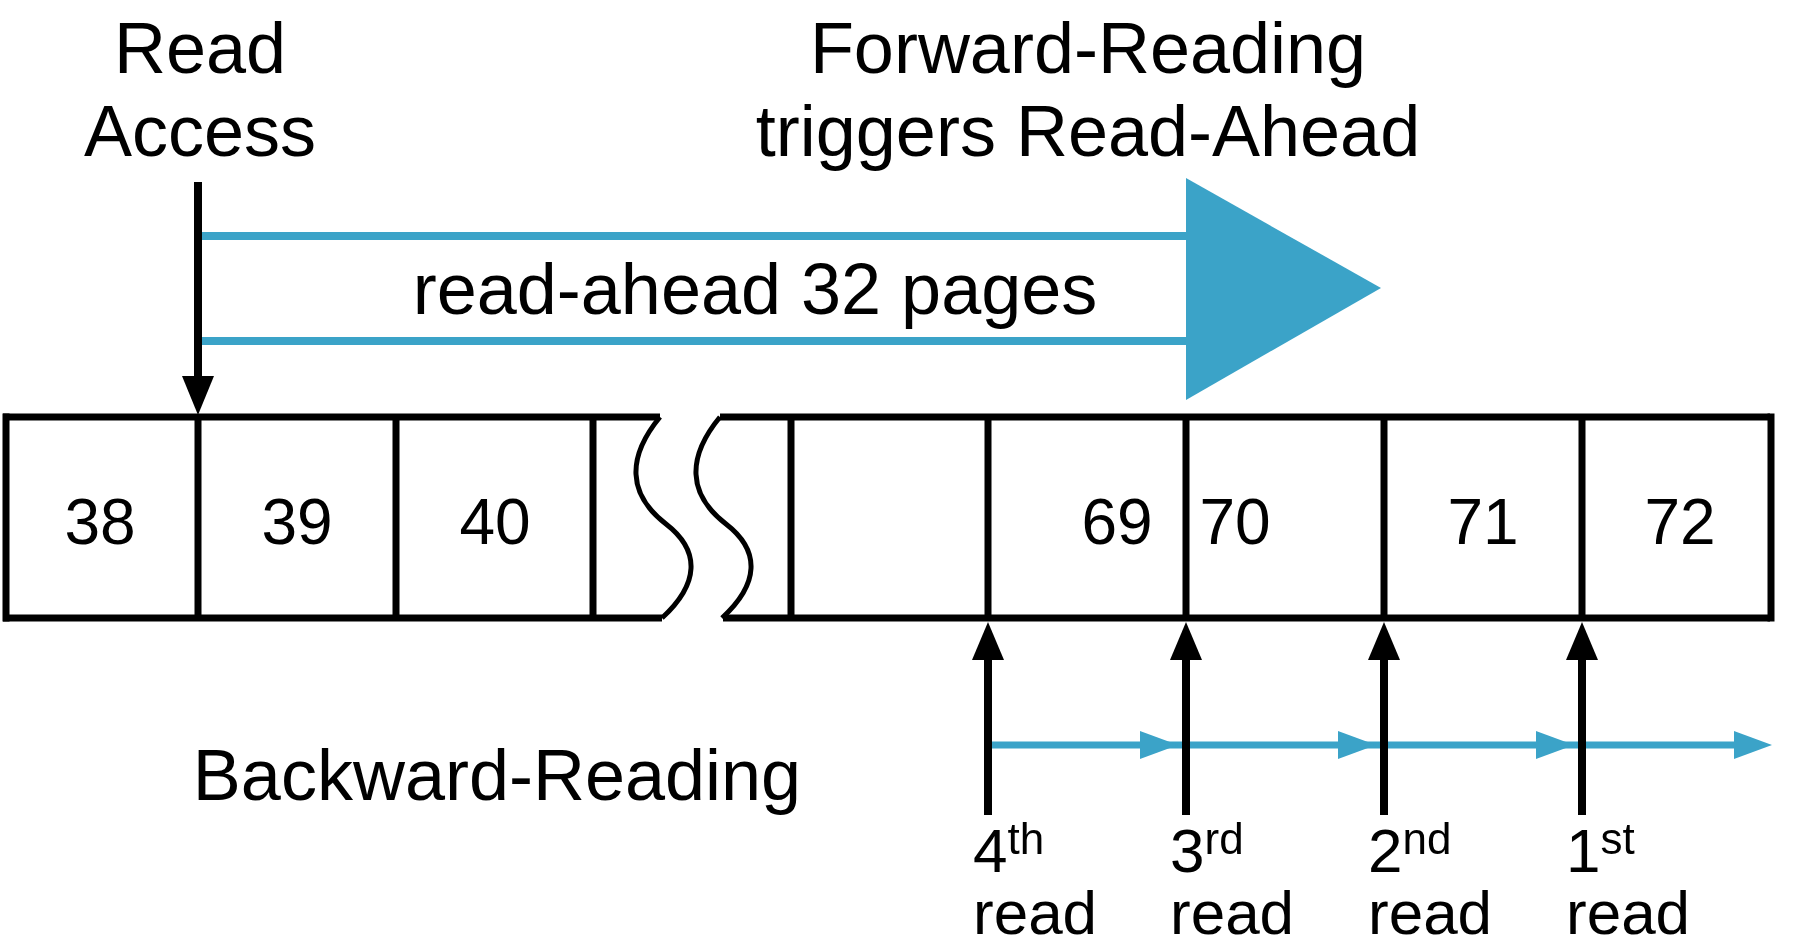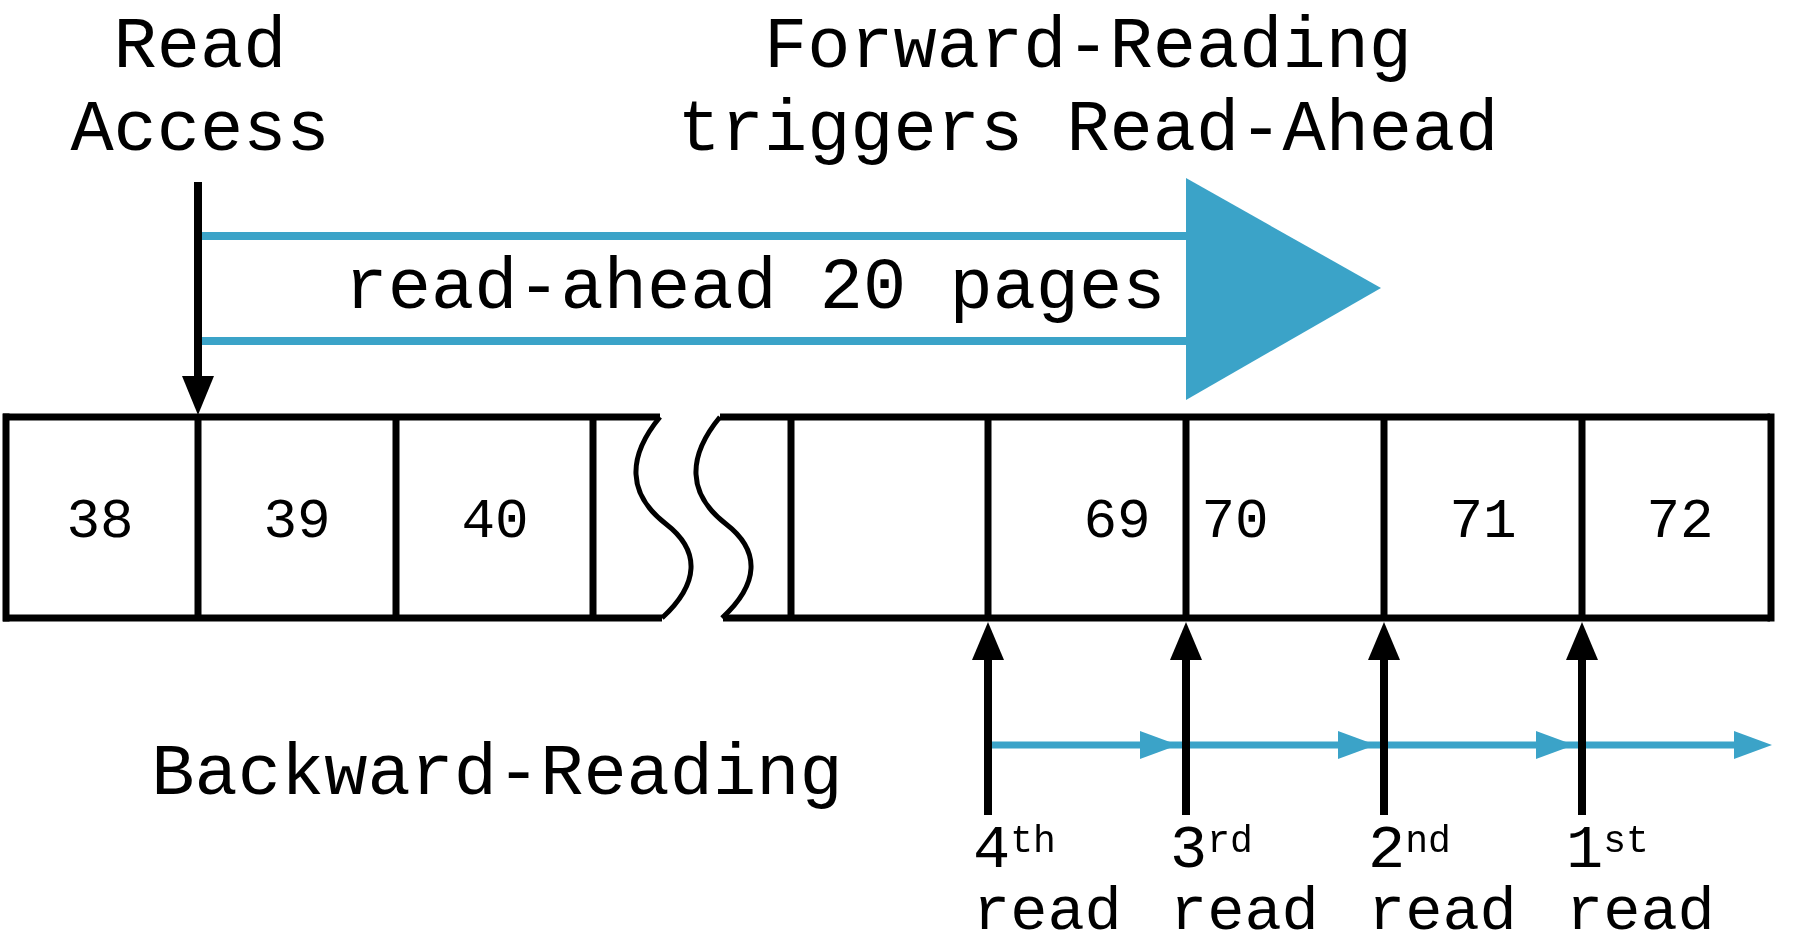--- a/index.html
+++ b/index.html
@@ -1,47 +1,47 @@
 <!DOCTYPE html>
 <html><head>
 <meta charset="utf-8">
 <style>
   html,body{margin:0;padding:0;background:#ffffff;}
   #figure{
     position:relative;
     width:1801px;height:952px;
     background:#ffffff;
-    font-family:Liberation Mono, monospace;
+    font-family:Liberation Sans, sans-serif;
     color:#000000;
     overflow:hidden;
   }
   #diagram-svg{position:absolute;left:0;top:0;width:1801px;height:952px;}
   .label{
     position:absolute;
     transform:translate(-50%,-50%);
     white-space:nowrap;
     font-size:72px;
     line-height:1;
     color:#000;
   }
   .cell-num{
     position:absolute;
     transform:translate(-50%,-50%);
-    font-size:56px;
+    font-size:64px;
     line-height:1;
     white-space:nowrap;
   }
   .read-label{
     position:absolute;
     font-size:62px;
     line-height:58px;
     white-space:nowrap;
   }
   .read-label .ordinal sup{
-    font-size:38px;
+    font-size:44px;
     vertical-align:0.40em;
     line-height:0;
     text-align:center;
   }
   .read-label .word{margin-top:4px;}
 </style>
 </head>
 <body>
 
 <div id="figure">
@@ -107,21 +107,21 @@
       </g>
     </g>
   </svg>
 
   <div class="label" style="left:200px;top:48px">Read</div>
   <div class="label" style="left:200px;top:131px">Access</div>
 
   <div class="label" style="left:1088px;top:48px">Forward-Reading</div>
   <div class="label" style="left:1088px;top:131px">triggers Read-Ahead</div>
 
-  <div class="label" style="left:755px;top:289px">read-ahead 20 pages</div>
+  <div class="label" style="left:755px;top:289px">read-ahead 32 pages</div>
 
   <div class="label" style="left:497px;top:775px">Backward-Reading</div>
 
   <div class="cell-num" style="left:100px;top:522px">38</div>
   <div class="cell-num" style="left:297px;top:522px">39</div>
   <div class="cell-num" style="left:495px;top:522px">40</div>
   <div class="cell-num" style="left:1117px;top:522px">69</div>
   <div class="cell-num" style="left:1235px;top:522px">70</div>
   <div class="cell-num" style="left:1483px;top:522px">71</div>
   <div class="cell-num" style="left:1680px;top:522px">72</div>

